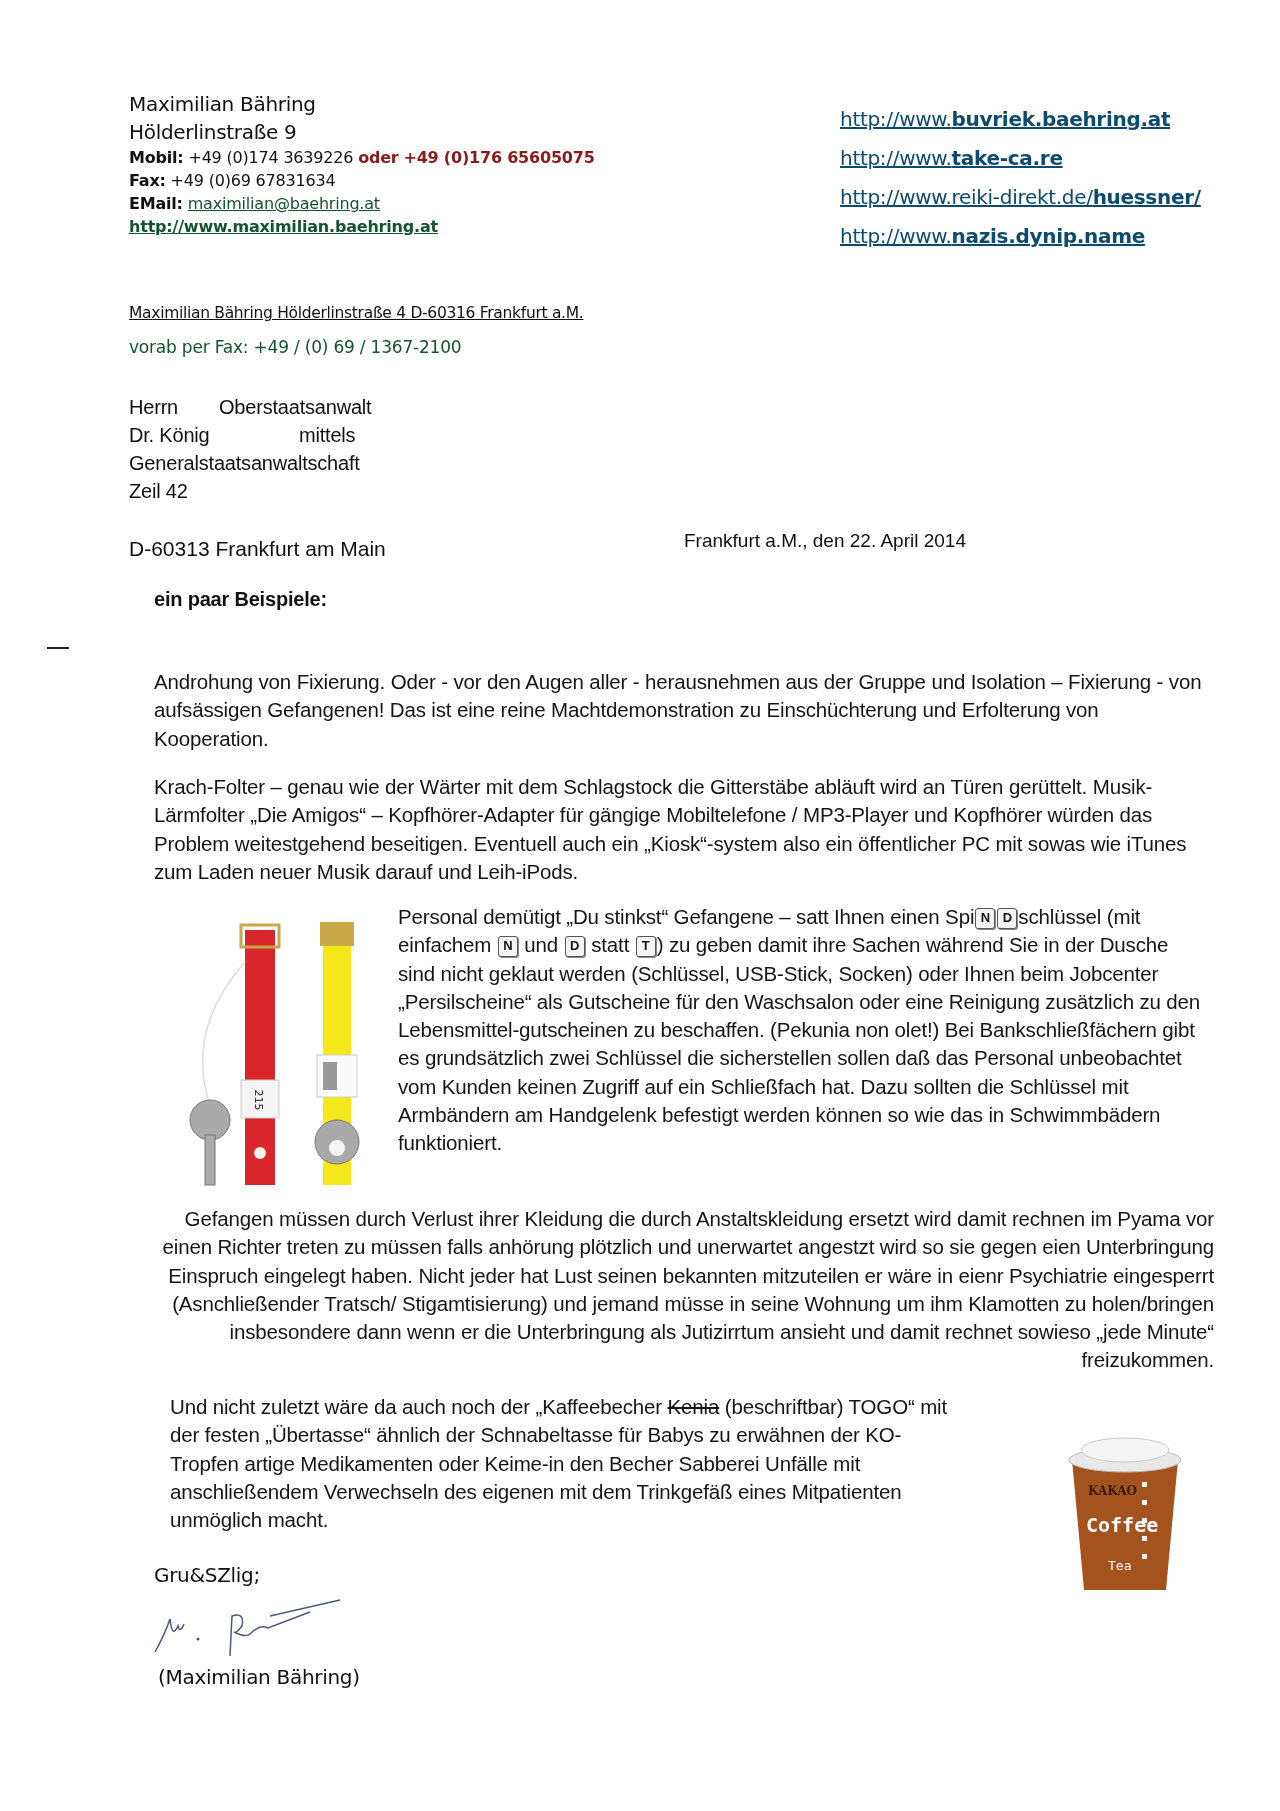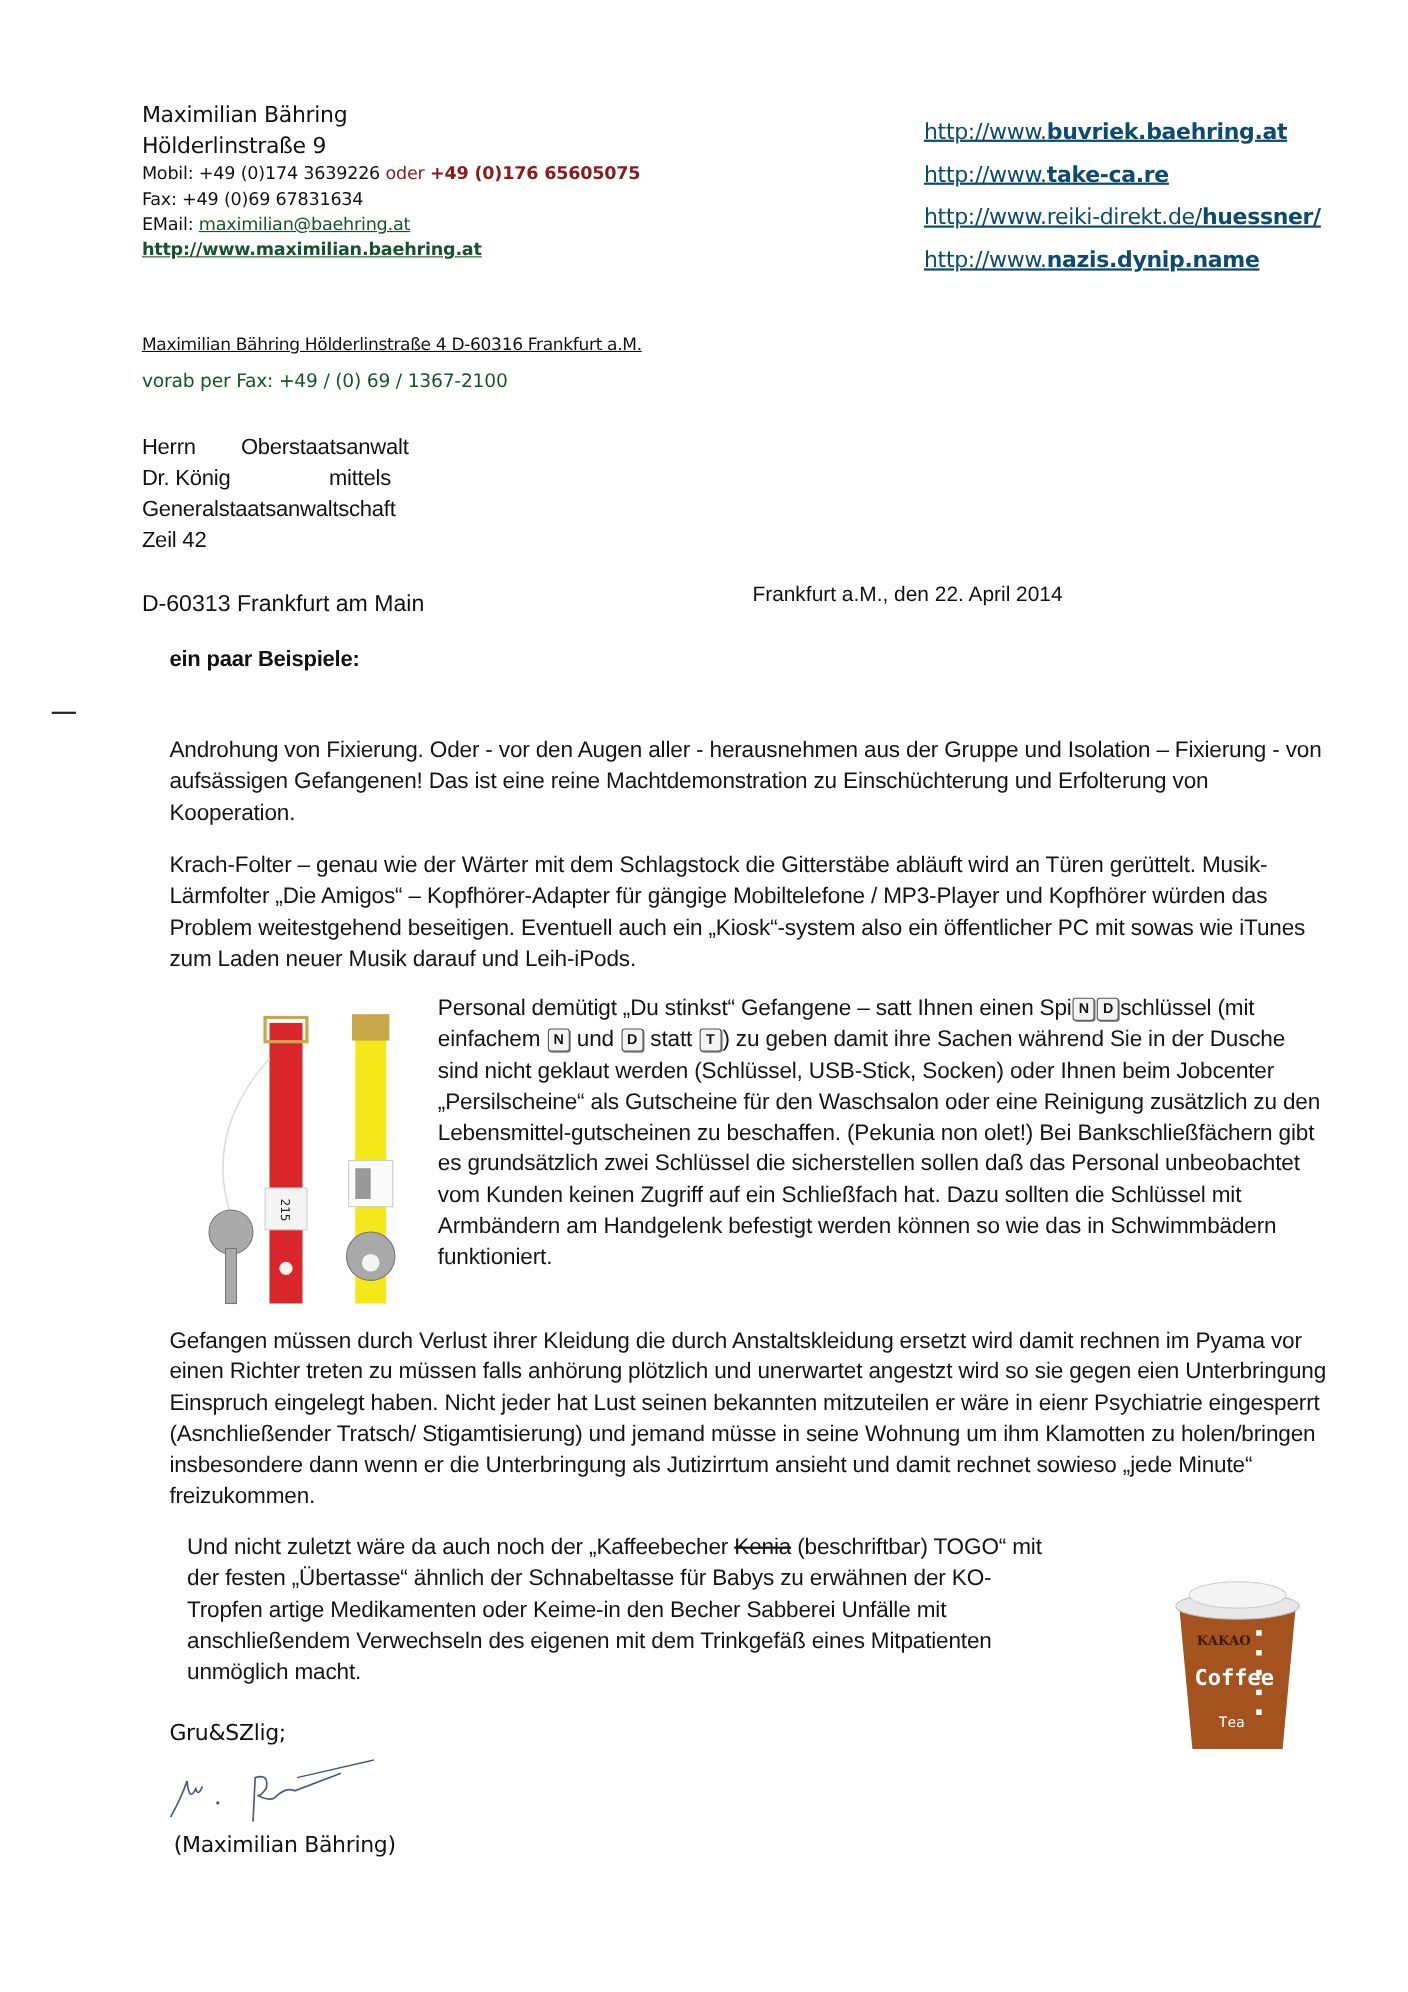--- a/index.html
+++ b/index.html
@@ -8,21 +8,21 @@
       font-family: "DejaVu Sans", sans-serif; color: #111;
     }
     .abs { position: absolute; }
     a, .link { color: #14532d; text-decoration: underline; }
     .darkred { color: #8b1a1a; font-weight: bold; }
 
     
     #sender { left: 129px; top: 90px; }
     #sender .big { font-size: 20px; line-height: 28px; letter-spacing: -0.3px; }
     #sender .small { font-size: 16px; line-height: 23px; letter-spacing: -0.2px; }
-    #sender b { font-weight: normal; }
+    #sender b { font-weight: bold; }
 
     
     #links { left: 840px; top: 100px; }
     #links .link { display: block; font-size: 20px; line-height: 39px; letter-spacing: -0.3px; color: #0c4a6e; }
     #links .link b { font-weight: bold; }
 
     #return { left: 129px; top: 304px; font-size: 15.5px; text-decoration: underline; letter-spacing: -0.3px; }
     #prefax { left: 129px; top: 337px; font-size: 17px; color: #14532d; letter-spacing: -0.2px; }
 
     #recipient { left: 129px; top: 393px; font-size: 20px; line-height: 28px; font-family: "Liberation Sans", sans-serif; letter-spacing: -0.2px; }
@@ -33,21 +33,21 @@
     #city { left: 129px; top: 537px; font-size: 21px; font-family: "Liberation Sans", sans-serif; }
     #date { left: 684px; top: 530px; font-size: 19px; font-family: "Liberation Sans", sans-serif; }
 
     #subject { left: 154px; top: 585px; font-size: 20px; line-height: 28px; font-weight: bold; font-family: "Liberation Sans", sans-serif; letter-spacing: -0.2px; }
     #margin-dash { left: 47px; top: 647px; width: 22px; height: 1.5px; background: #222; }
 
     .para { position: absolute; left: 154px; font-family: "Liberation Sans", sans-serif; font-size: 20.5px; line-height: 28.3px; letter-spacing: -0.15px; color: #151515; }
     #p1 { top: 668px; width: 1060px; }
     #p2 { top: 773px; width: 1060px; }
     #p3 { left: 398px; top: 903px; width: 810px; }
-    #p4 { top: 1205px; width: 1060px; }
+    #p4 { top: 1205px; width: 1060px; text-align: right; }
     #p5 { top: 1393px; width: 800px; margin-left: 16px; }
 
     .key {
       display: inline-block; width: 18px; height: 19px; border: 1.5px solid #555; border-radius: 3px;
       font-size: 13px; line-height: 17px; text-align: center; font-weight: bold;
       vertical-align: 2px; background: #f4f4f4; box-shadow: 1px 1px 0 #888; margin: 0 1px;
     }
     .strike { text-decoration: line-through; }
 
     #keys-img { left: 175px; top: 920px; width: 205px; height: 270px; }

